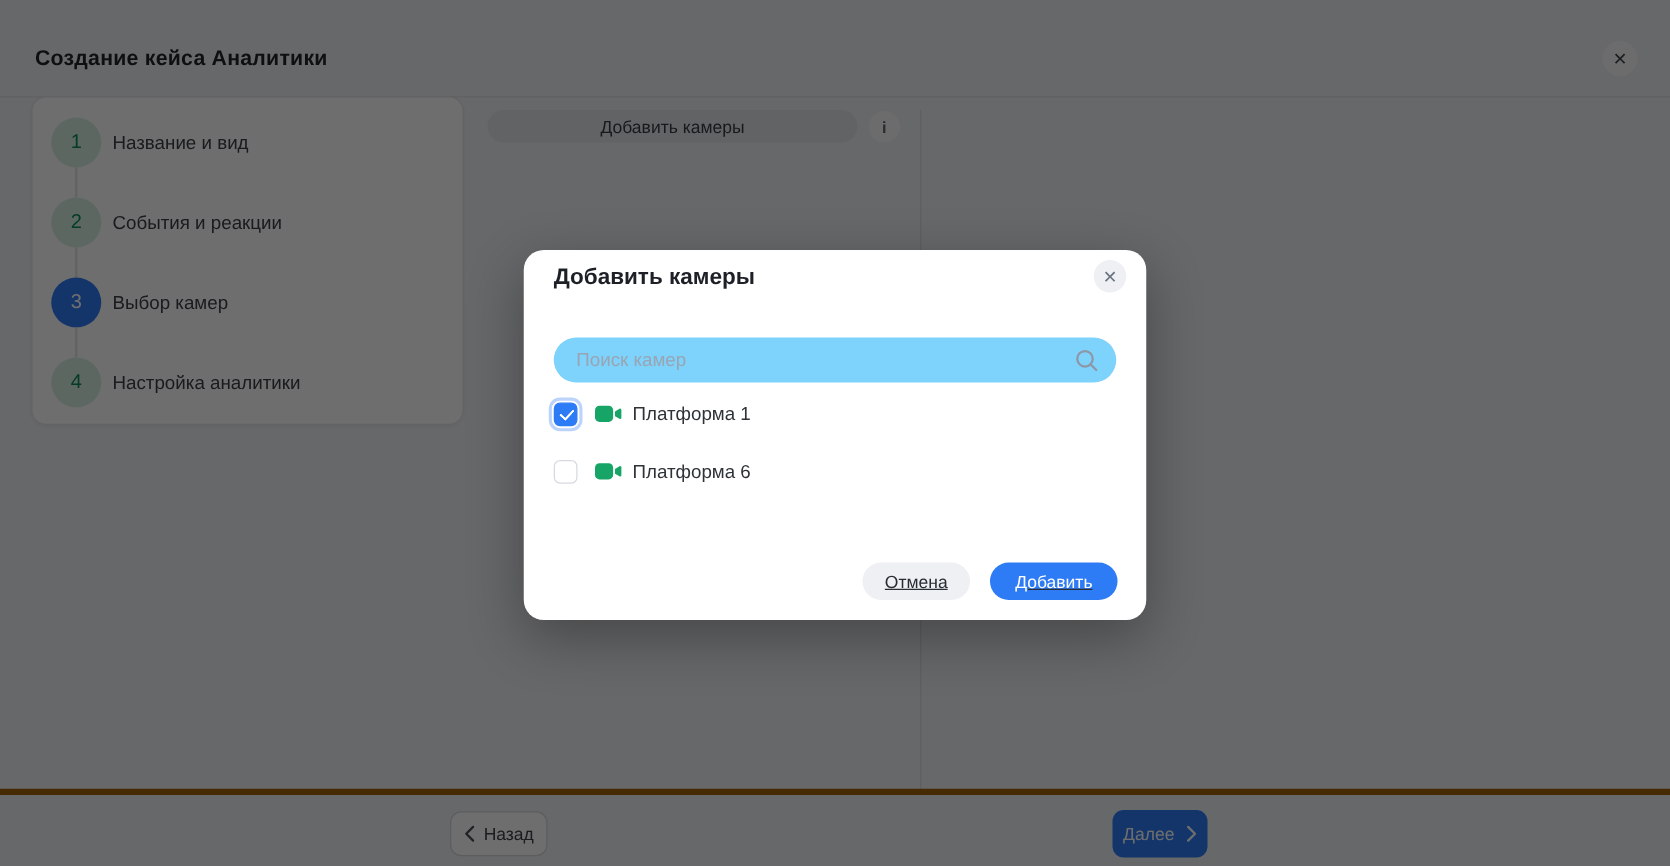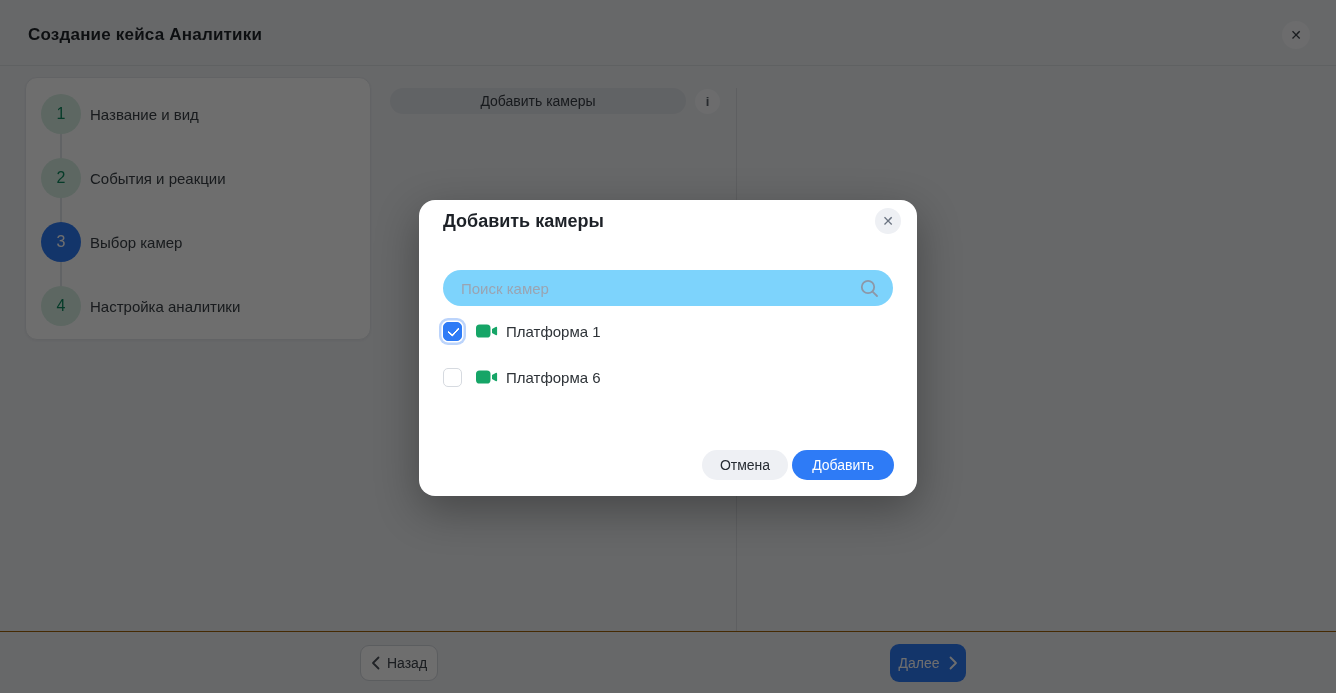--- a/index.html
+++ b/index.html
@@ -9,37 +9,37 @@
     --step-green:#0f8a5f;
   }
   *{box-sizing:border-box;margin:0;padding:0;}
   html,body{width:1336px;height:693px;}
   body{
     position:relative;overflow:hidden;
     font-family:"Liberation Sans","DejaVu Sans",sans-serif;
     background:#eff1f4;color:#2b3036;
   }
   
-  .header{position:absolute;left:0;top:4px;right:0;height:62px;background:#eff1f4;border-bottom:1px solid #ddе0e4;border-bottom:1px solid #dde0e4;display:flex;align-items:center;z-index:1;}
+  .header{position:absolute;left:0;top:16px;right:0;height:62px;background:#eff1f4;border-bottom:1px solid #ddе0e4;border-bottom:1px solid #dde0e4;display:flex;align-items:center;z-index:1;}
   .header-title{margin-left:28px;font-size:17px;font-weight:700;color:#1e2328;letter-spacing:.2px;}
   .round-btn{border:none;border-radius:50%;display:flex;align-items:center;justify-content:center;cursor:pointer;}
   .header-close{position:absolute;right:26px;top:17px;width:28px;height:28px;background:#fafbfc;color:#3e444c;font-size:14px;}
   .v-divider{position:absolute;left:736px;top:88px;height:543px;width:1px;background:#d9dce1;z-index:1;}
 
   .steps-card{position:absolute;left:25px;top:77px;width:346px;height:263px;background:#fff;border:1px solid #e3e6ea;border-radius:12px;box-shadow:0 1px 3px rgba(30,40,60,.05);z-index:1;}
   .step-row{position:absolute;left:15px;height:40px;display:flex;align-items:center;cursor:pointer;}
   .step-circle{width:40px;height:40px;border-radius:50%;display:flex;align-items:center;justify-content:center;font-size:16px;background:var(--step-mint);color:var(--step-green);flex:0 0 auto;}
   .step-circle.active{background:var(--accent-blue);color:#fff;}
   .step-label{margin-left:9px;font-size:15px;color:#3a4046;}
   .connector{position:absolute;left:34px;width:2px;height:24px;background:#e2e5e9;}
 
   .add-cameras-btn{position:absolute;left:390px;top:88px;width:296px;height:26px;border:none;border-radius:13px;background:#e2e5ea;color:#363c43;font-size:14px;cursor:pointer;z-index:1;}
   .info-btn{position:absolute;left:695px;top:89px;width:25px;height:25px;background:#fafbfd;color:#5a616b;font-size:13px;font-weight:700;z-index:1;}
 
-  .footer-bar{position:absolute;left:0;right:0;bottom:0;height:62px;background:#eff1f4;border-top:1px solid #a16207;z-index:1;}
+  .footer-bar{position:absolute;left:0;right:0;bottom:0;height:62px;background:#eff1f4;border-top:5px solid #a16207;z-index:1;}
   .back-btn{position:absolute;left:360px;top:13px;width:78px;height:36px;background:#fff;border:1px solid #d3d7dc;border-radius:9px;color:#3d434b;font-size:14px;display:flex;align-items:center;justify-content:center;gap:7px;cursor:pointer;}
   .next-btn{position:absolute;left:890px;top:12px;width:76px;height:38px;background:var(--accent-blue);border:none;border-radius:9px;color:#fff;font-size:14px;display:flex;align-items:center;justify-content:center;gap:9px;cursor:pointer;}
   .chev{display:block;}
 
   
   .backdrop{position:absolute;inset:0;background:rgba(0,0,0,.57);z-index:10;}
   .modal{position:absolute;left:419px;top:200px;width:498px;height:296px;background:#fff;border-radius:16px;box-shadow:0 14px 44px rgba(0,0,0,.32);z-index:20;}
   .modal-title{position:absolute;left:24px;top:11px;font-size:18px;font-weight:700;color:#1d2127;}
   .modal-close{position:absolute;right:16px;top:8px;width:26px;height:26px;background:#eef0f4;color:#6a7381;font-size:14px;}
   .search-wrap{position:absolute;left:24px;top:46px;width:450px;height:36px;background:#7dd3fc;border-radius:18px;display:flex;align-items:flex-start;margin-top:24px;}
@@ -48,21 +48,21 @@
   .search-icon{position:absolute;right:14px;top:9px;}
 
   .cam-row{position:absolute;left:24px;height:20px;display:flex;align-items:center;cursor:pointer;margin-top:20px;}
   .checkbox{width:19px;height:19px;border:1.5px solid #d6dae0;border-radius:5px;background:#fff;position:relative;flex:0 0 auto;cursor:pointer;}
   .checkbox.checked{background:var(--accent-blue);border-color:var(--accent-blue);box-shadow:0 0 0 1.5px #fff,0 0 0 4px #bcd4fb;}
   .checkbox.checked::after{content:"";position:absolute;left:5.5px;top:2.5px;width:5px;height:9px;border:solid #fff;border-width:0 2.4px 2.4px 0;border-radius:1px;transform:rotate(43deg);}
   .cam-icon{margin-left:14px;display:block;}
   .cam-icon .g{fill:var(--camera-green);}
   .cam-label{margin-left:8px;font-size:15px;color:#2e3338;}
 
-  .modal-actions{position:absolute;right:23px;bottom:16px;display:flex;gap:4px;}
+  .modal-actions{position:absolute;right:23px;bottom:16px;display:flex;gap:16px;text-decoration:underline;}
   .cancel-btn{height:30px;padding:0 18px;border:none;border-radius:15px;background:#eef0f4;color:#272c33;font-size:14px;cursor:pointer;}
   .submit-btn{height:30px;padding:0 20px;border:none;border-radius:15px;background:var(--accent-blue);color:#fff;font-size:14px;cursor:pointer;}
 </style>
 </head>
 <body>
 
 <div class="header">
   <div class="header-title">Создание кейса Аналитики</div>
   <button class="round-btn header-close">
     <span>✕</span>

